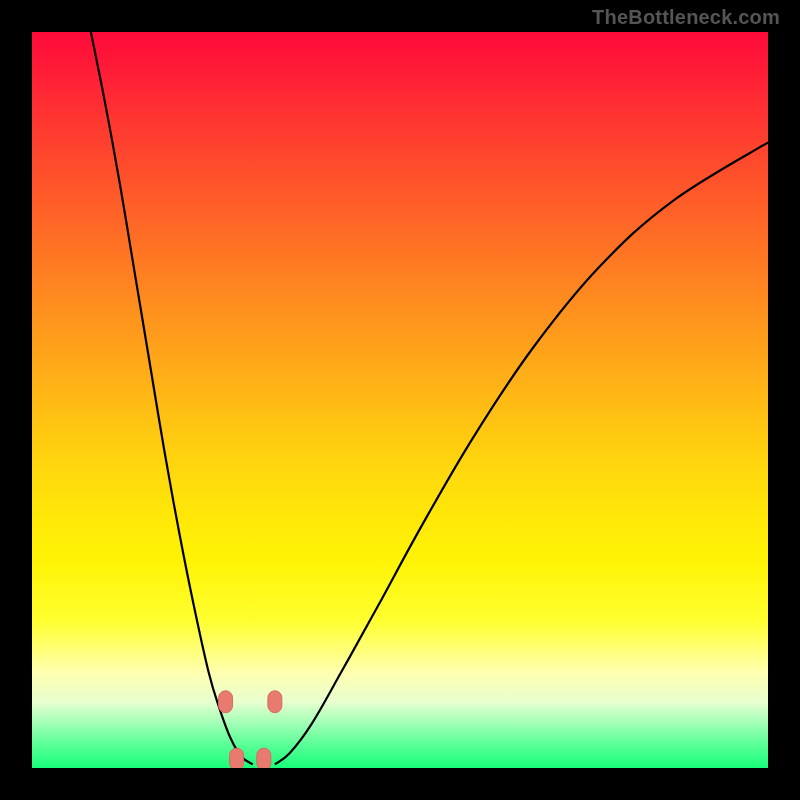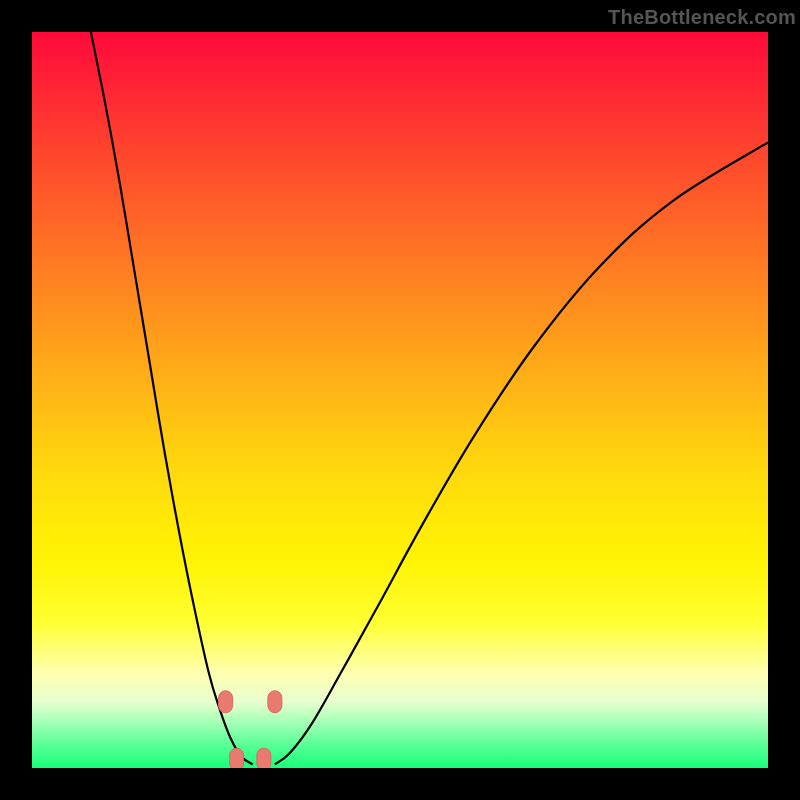--- a/index.html
+++ b/index.html
@@ -45,21 +45,21 @@
       #ffffb0 87%,
       #e8ffcf 91%,
       #9fffb5 94%,
       #55ff95 97%,
       #18ff7a 100%
     );
   }
   .watermark {
     position: absolute;
     top: 6px;
-    right: 4px;
+    right: 20px;
     color: #555;
     font-size: 20px;
     font-weight: 600;
     letter-spacing: 0.2px;
     user-select: none;
   }
   svg.curves {
     position: absolute;
     inset: 0;
     width: 100%;

